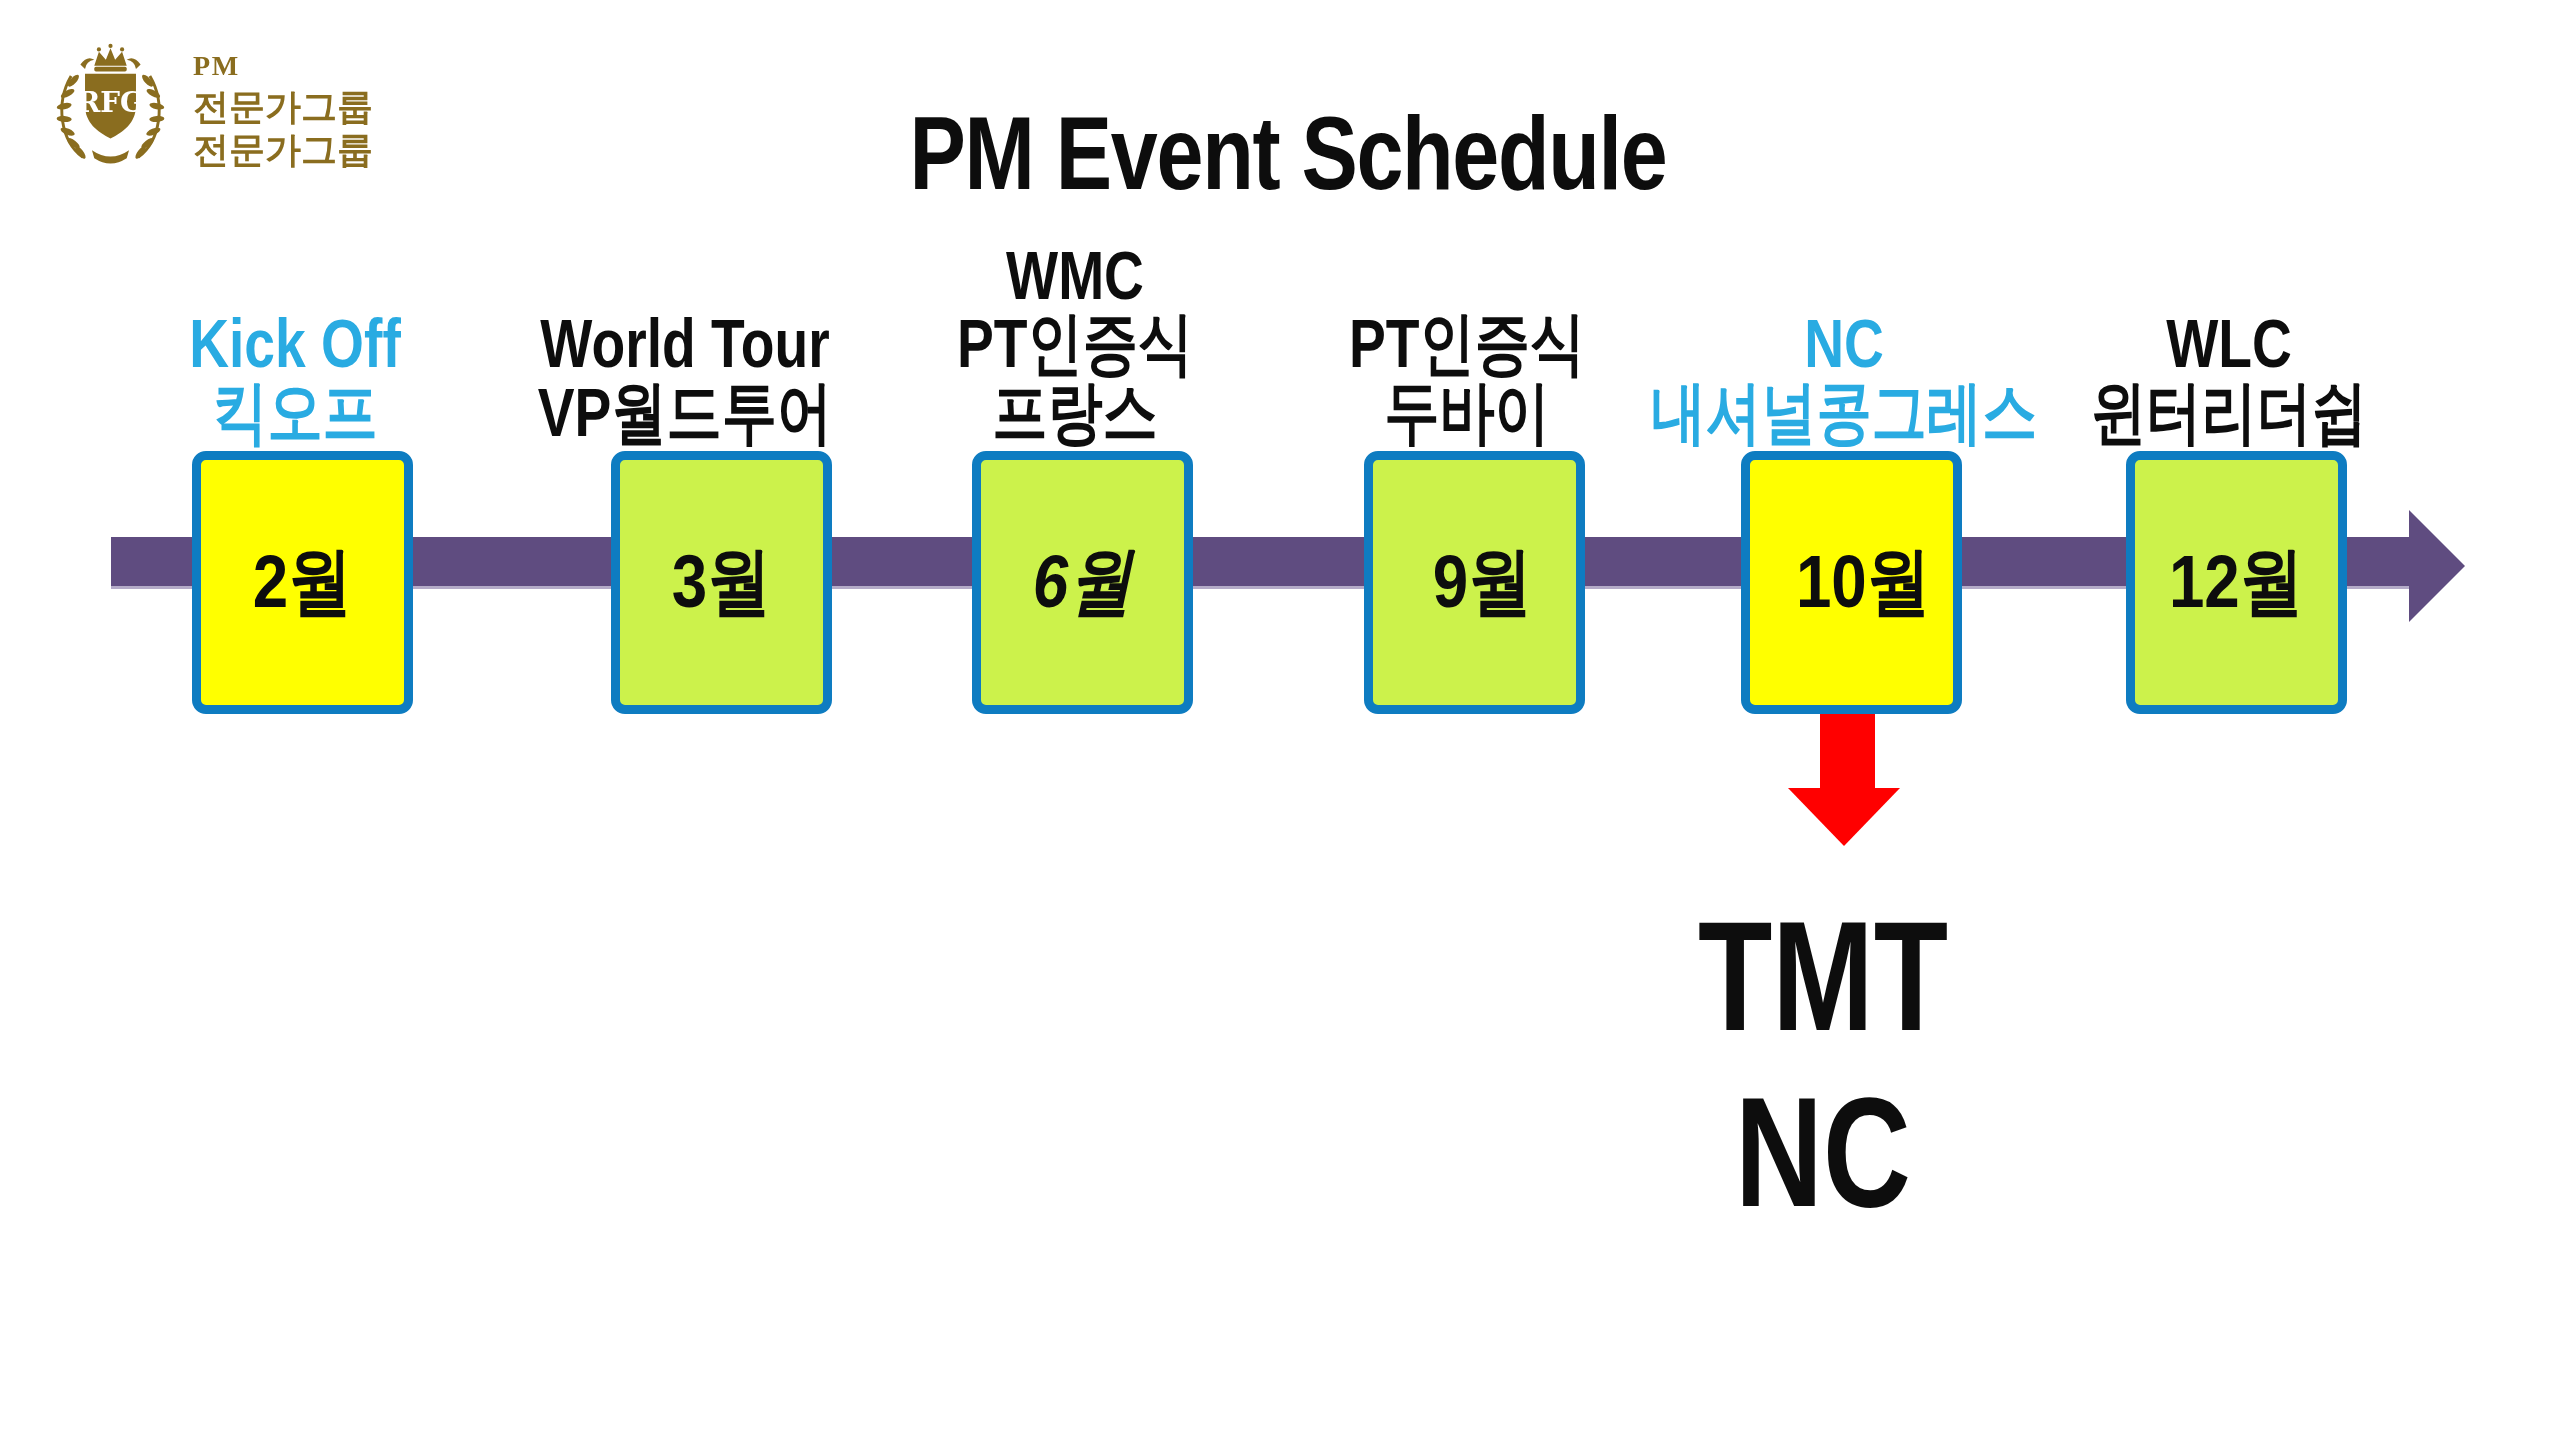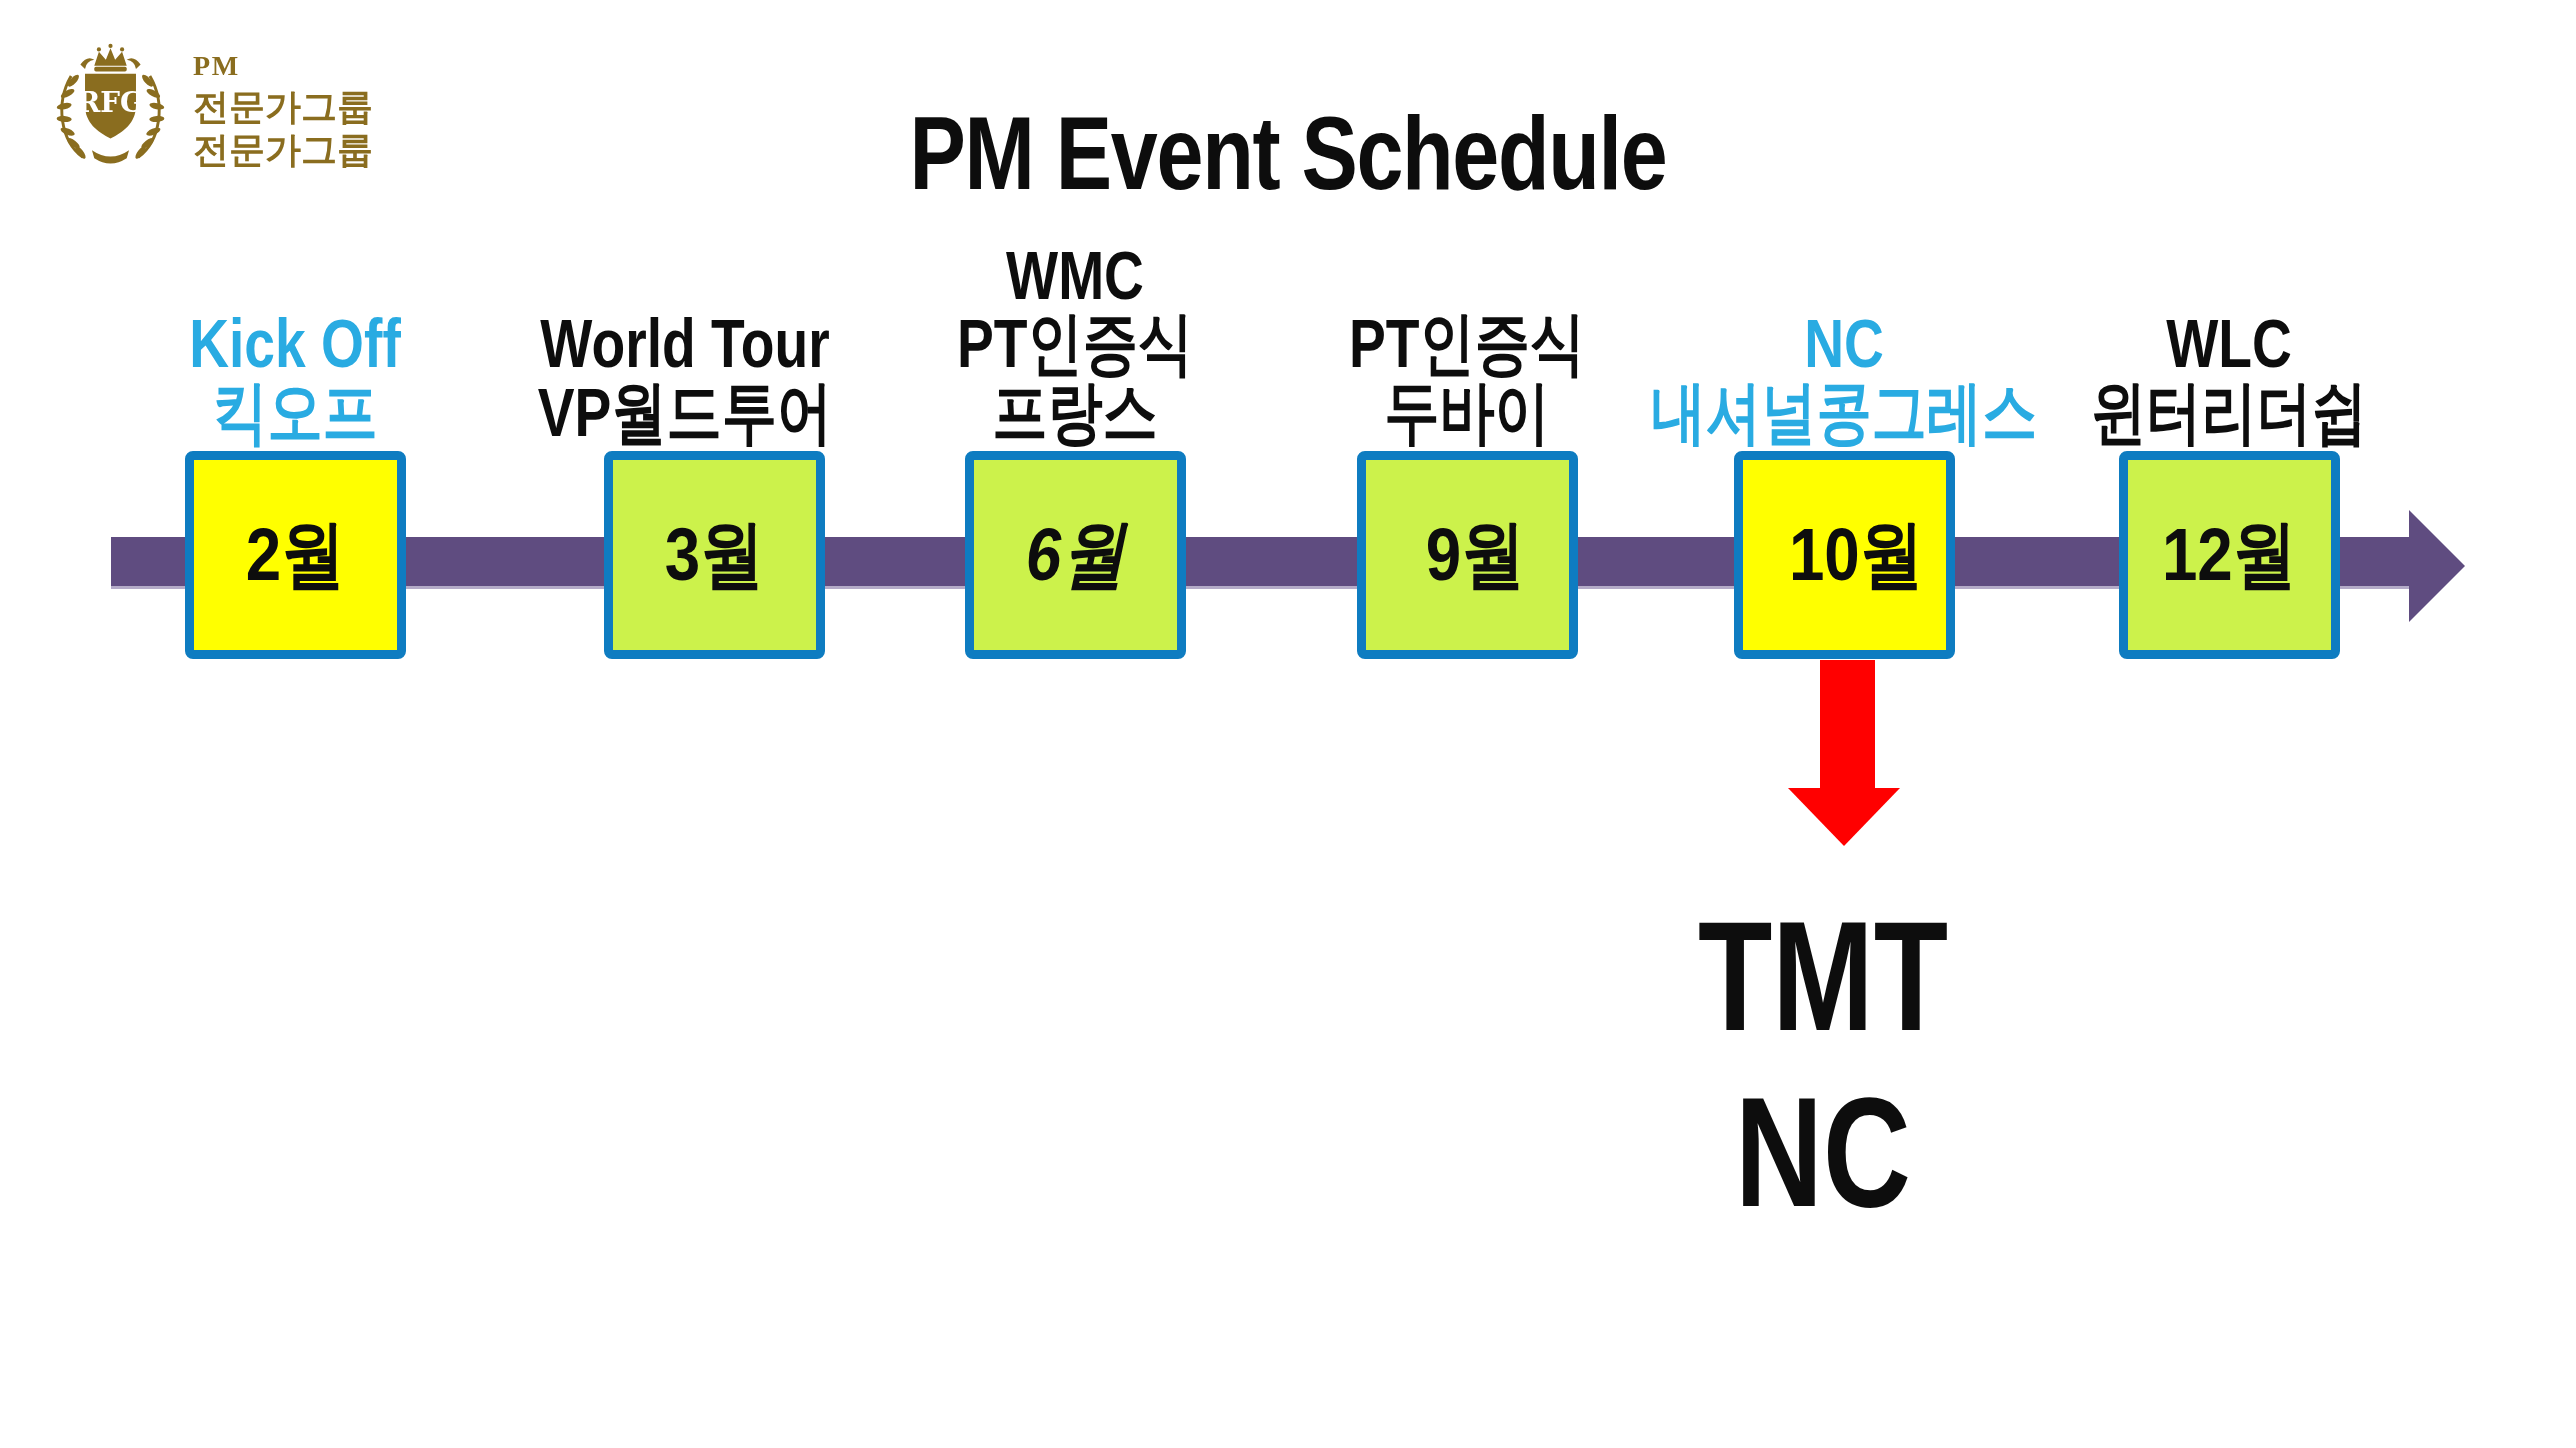--- a/index.html
+++ b/index.html
@@ -28,24 +28,25 @@
   .event-label{
     bottom:1002px;width:484px;text-align:center;
     font-size:69px;font-weight:bold;line-height:0.99;
     white-space:pre-line;
     transform:scaleX(0.80);transform-origin:50% 100%;
     z-index:3;
   }
 
   
   .month-box{
-    top:451px;width:221px;height:208px;box-sizing:border-box;
-    border:9.4px solid #0e7cc1;border-radius:8px;
+    top:451px;width:221px;height:263px;box-sizing:border-box;
+    border:9.4px solid #0e7cc1;border-radius:14px;
     display:flex;align-items:center;justify-content:center;
     z-index:2;
+    margin-left:7px;
   }
   .month-box .month{
     font-size:75px;font-weight:bold;color:#0d0d0d;
     transform:scaleX(0.85);transform-origin:50% 50%;
     white-space:pre;
   }
 
   
   .timeline-bar{
     left:111px;top:537px;width:2300px;height:52px;box-sizing:border-box;

